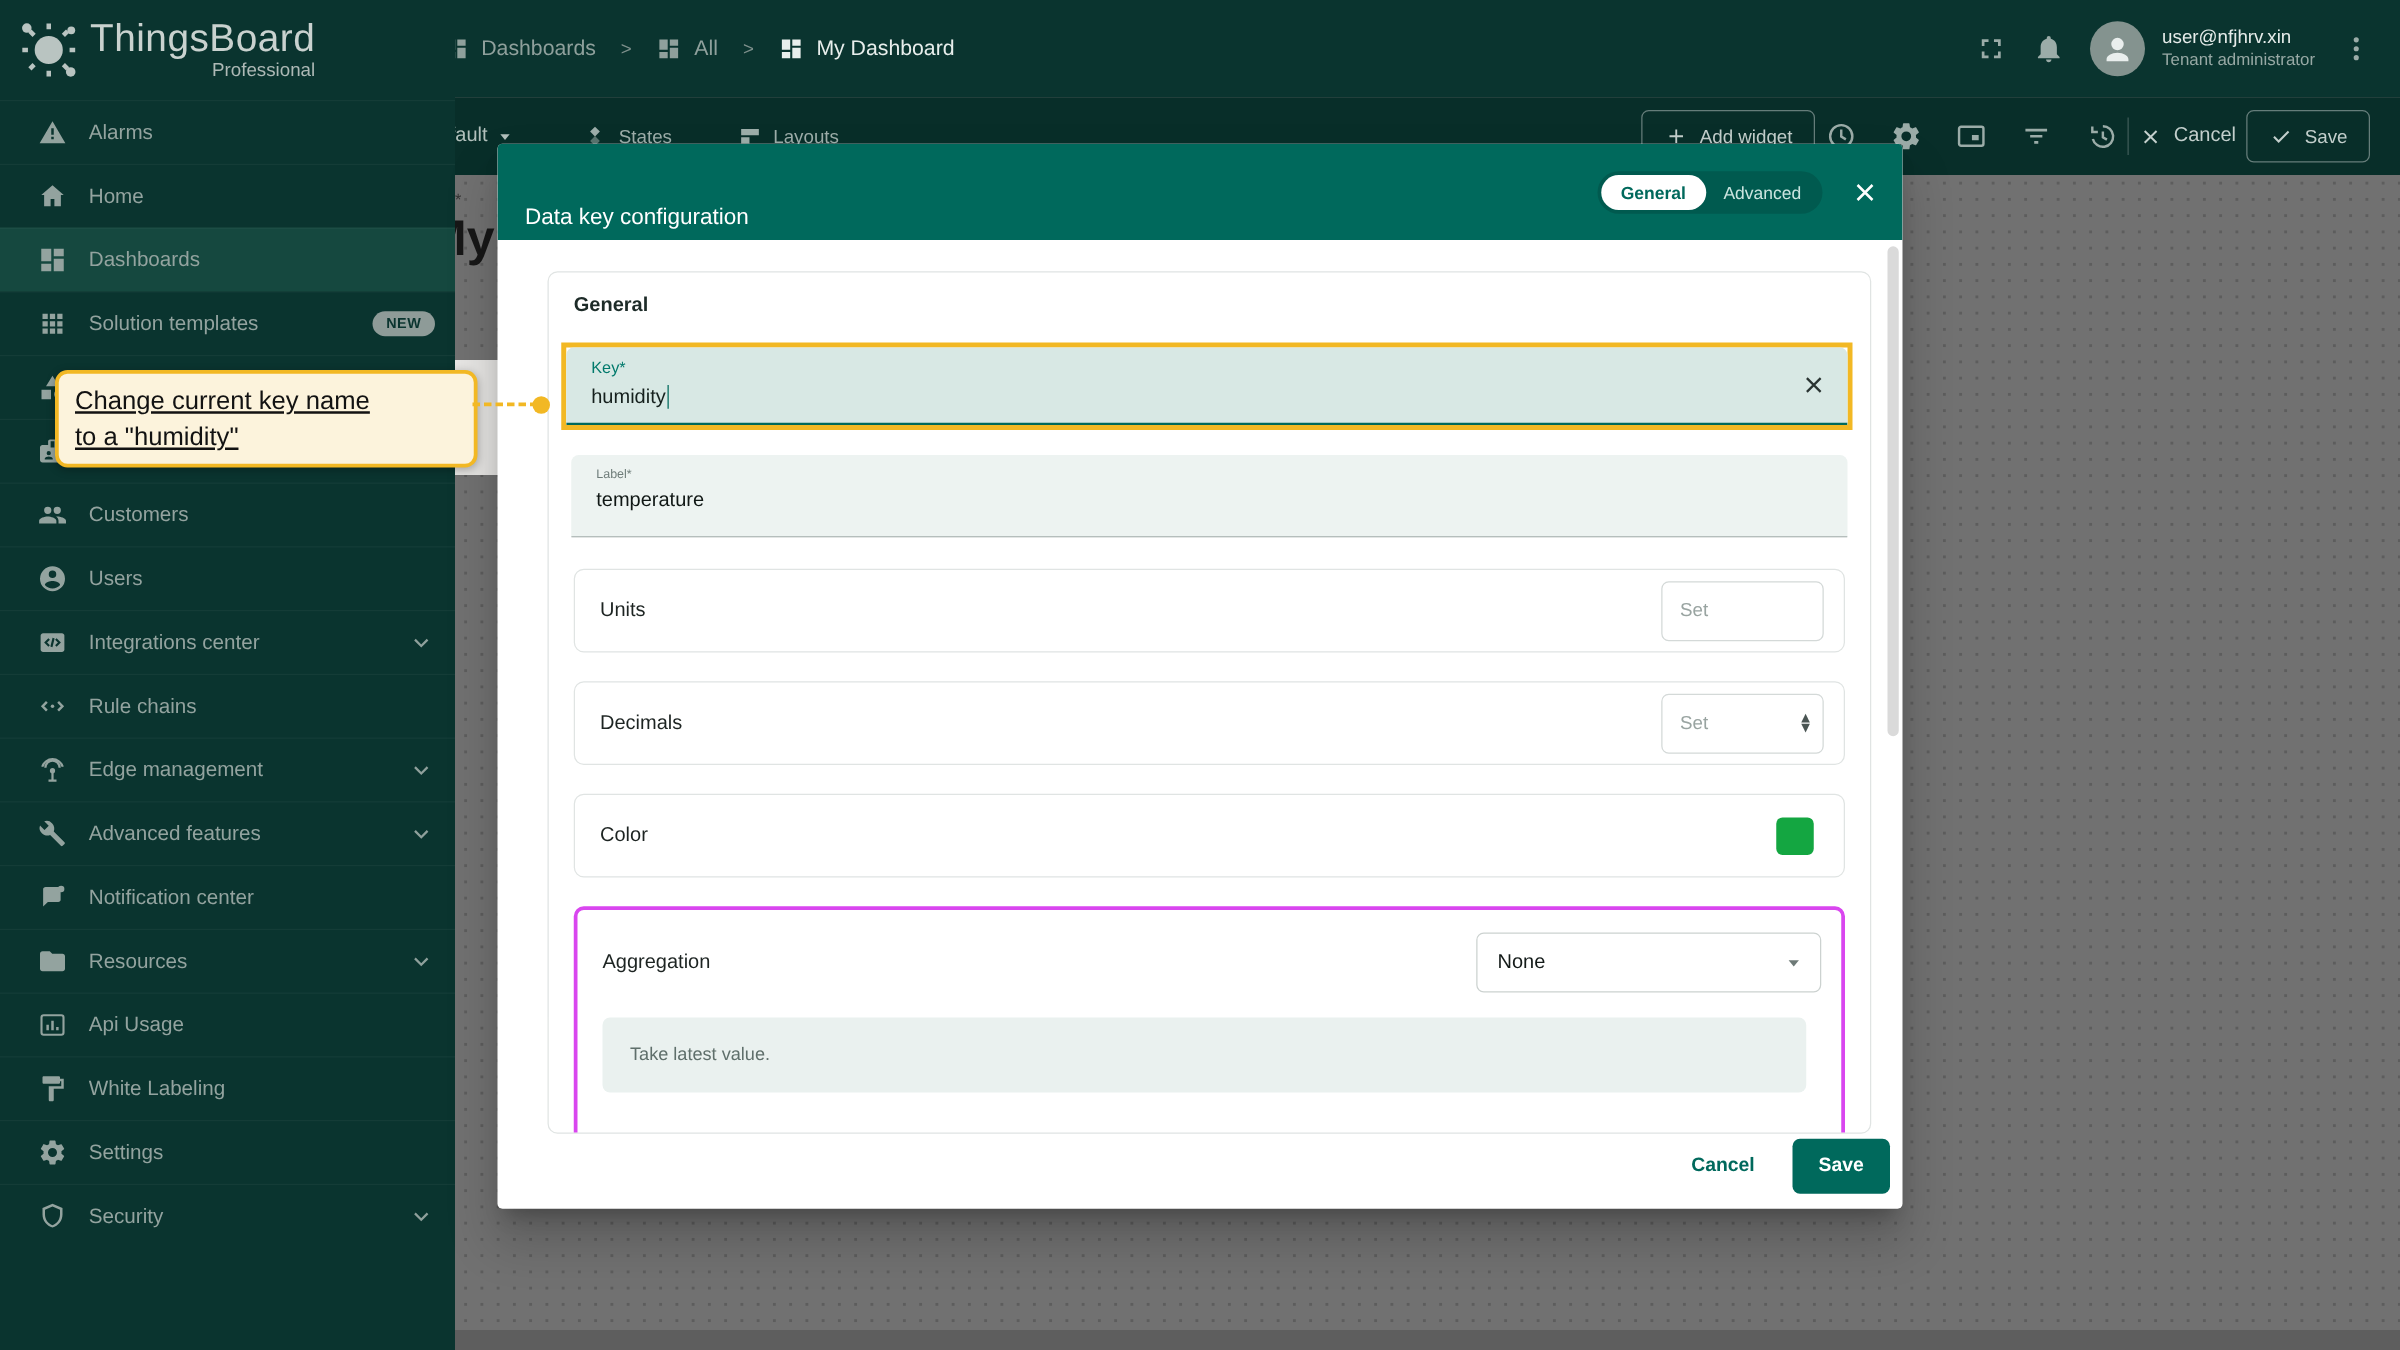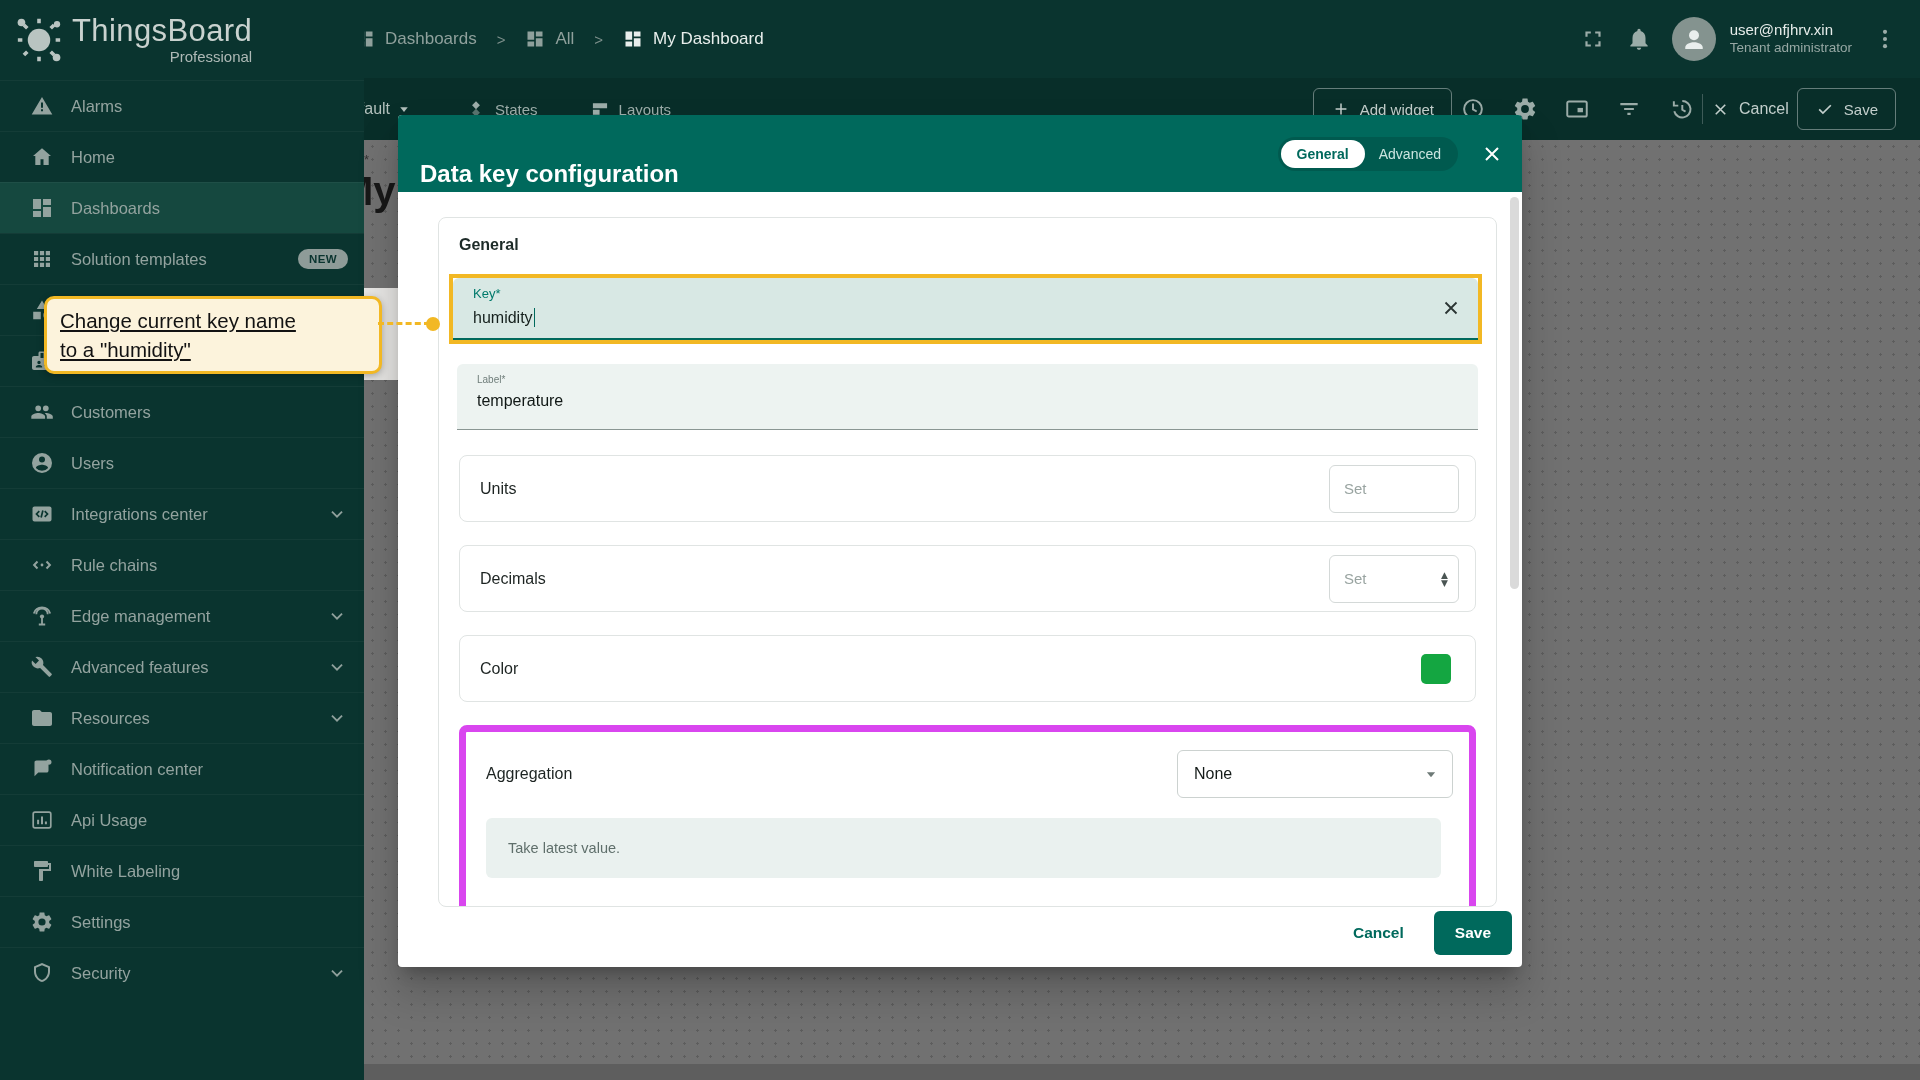--- a/index.html
+++ b/index.html
@@ -69,21 +69,21 @@
   .dash-title-value { font-size:40px; font-weight:bold; color:#171717; margin-top:2px; }
   .white-sliver { position:absolute; left:2px; top:148px; width:84px; height:92px; background:#E7E6E4; }
   .bottom-strip { position:absolute; left:0; bottom:0; width:100%; height:16px; background:#5E5E5E; }
 
   
   .modal { position:absolute; left:398px; top:115px; width:1124px; height:852px; background:#fff;
     border-radius:4px; overflow:hidden; display:flex; flex-direction:column; z-index:10;
     box-shadow:0 11px 15px -7px rgba(0,0,0,.25), 0 24px 38px 3px rgba(0,0,0,.18); }
   .modal-header { height:77px; flex:0 0 auto; background:#00695C; display:flex; align-items:center;
     padding:0 18px 0 22px; }
-  .modal-title { color:#FFFFFF; font-size:24px; font-weight:700;margin-top:40px; }
+  .modal-title { color:#FFFFFF; font-size:18px; font-weight:400;margin-top:40px; }
   .toggle { margin-left:auto; background:rgba(0,0,0,.14); border-radius:17px; height:34px;
     display:flex; align-items:center; padding:3px; }
   .toggle-on { background:#fff; color:#00695C; border-radius:14px; height:28px; display:flex;
     align-items:center; padding:0 16px; font-size:14px; font-weight:bold; cursor:pointer; }
   .toggle-off { color:#CBE5E0; padding:0 14px; font-size:14px; cursor:pointer; }
   .modal-close { margin-left:22px; color:#fff; cursor:pointer; }
   .modal-close svg { width:24px; height:24px; }
 
   .modal-body { position:relative; flex:1 1 auto; overflow:hidden; padding:25px 25px 0 40px; }
   .scroll-thumb { position:absolute; right:3px; top:5px; width:9px; height:392px;
@@ -109,21 +109,21 @@
 
   .row-card { border:1px solid #E0E4E3; border-radius:8px; height:67px; display:flex;
     align-items:center; justify-content:space-between; padding:0 16px 0 20px; margin-bottom:23px; }
   .row-label { font-size:16px; color:#1D2422; }
   .set-box { width:130px; height:48px; border:1px solid #D4D9D8; border-radius:6px; display:flex;
     align-items:center; padding:0 10px 0 14px; color:#99A4A1; font-size:15px; cursor:text; }
   .spin { margin-left:auto; display:flex; flex-direction:column; color:#4A5553; font-size:9px;
     line-height:8px; font-family:"DejaVu Sans", sans-serif; cursor:pointer; }
   .swatch { width:30px; height:30px; border-radius:5px; margin-right:8px; cursor:pointer; }
 
-  .agg-card { border:7px solid #d946ef; border-radius:8px; height:210px; padding:10px 16px 0 20px; }
+  .agg-card { border:3px solid #d946ef; border-radius:8px; height:210px; padding:10px 16px 0 20px; }
   .agg-top { display:flex; align-items:center; justify-content:space-between; height:64px; }
   .dropdown { width:276px; height:48px; border:1px solid #CCD2D0; border-radius:6px; display:flex;
     align-items:center; justify-content:space-between; padding:0 10px 0 16px; font-size:16px;
     color:#141B19; cursor:pointer; }
   .dropdown .ic { color:#6E7A77; }
   .dropdown .ic svg { width:22px; height:22px; }
   .hint-box { margin:12px 12px 0 0; height:60px; background:#EAF1EF; border-radius:6px;
     display:flex; align-items:center; padding-left:22px; font-size:14.5px; color:#5F6F6B; }
 
   .modal-footer { flex:0 0 auto; height:58px; display:flex; align-items:center;
@@ -435,38 +435,38 @@
         <span class="sb-label">Advanced features</span>
         <span class="ic chev">
           <svg viewBox="0 0 24 24">
             <path d="m6.5 9.5 5.5 5.5 5.5-5.5" stroke="currentColor" stroke-width="2" fill="none"></path>
           </svg>
         </span>
       </div>
       <div class="sb-item">
         <span class="ic">
           <svg viewBox="0 0 24 24">
+            <path d="M4.5 3.5h12.2c1 0 1.8.8 1.8 1.8v8.4c0 1-.8 1.8-1.8 1.8H8.3l-3.8 3.7V5.3c0-1 .8-1.8 2-1.8z"></path>
+            <circle cx="18.9" cy="5.1" r="2.6"></circle>
+          </svg>
+        </span>
+        <span class="sb-label">Notification center</span>
+      </div>
+      <div class="sb-item">
+        <span class="ic">
+          <svg viewBox="0 0 24 24">
             <path d="M9.8 4H4c-1.1 0-2 .9-2 2v12c0 1.1.9 2 2 2h16c1.1 0 2-.9 2-2V8c0-1.1-.9-2-2-2h-8.2z"></path>
           </svg>
         </span>
         <span class="sb-label">Resources</span>
         <span class="ic chev">
           <svg viewBox="0 0 24 24">
             <path d="m6.5 9.5 5.5 5.5 5.5-5.5" stroke="currentColor" stroke-width="2" fill="none"></path>
           </svg>
         </span>
-      </div>
-      <div class="sb-item">
-        <span class="ic">
-          <svg viewBox="0 0 24 24">
-            <path d="M4.5 3.5h12.2c1 0 1.8.8 1.8 1.8v8.4c0 1-.8 1.8-1.8 1.8H8.3l-3.8 3.7V5.3c0-1 .8-1.8 2-1.8z"></path>
-            <circle cx="18.9" cy="5.1" r="2.6"></circle>
-          </svg>
-        </span>
-        <span class="sb-label">Notification center</span>
       </div>
       <div class="sb-item">
         <span class="ic">
           <svg viewBox="0 0 24 24">
             <rect x="3.2" y="4.2" width="17.6" height="15.6" rx="1.8" fill="none" stroke="currentColor" stroke-width="1.7"></rect>
             <path d="M7.1 16.2v-4.4h2v4.4zm3.9 0V8.6h2v7.6zm3.9 0v-2.7h2v2.7z"></path>
           </svg>
         </span>
         <span class="sb-label">Api Usage</span>
       </div>

